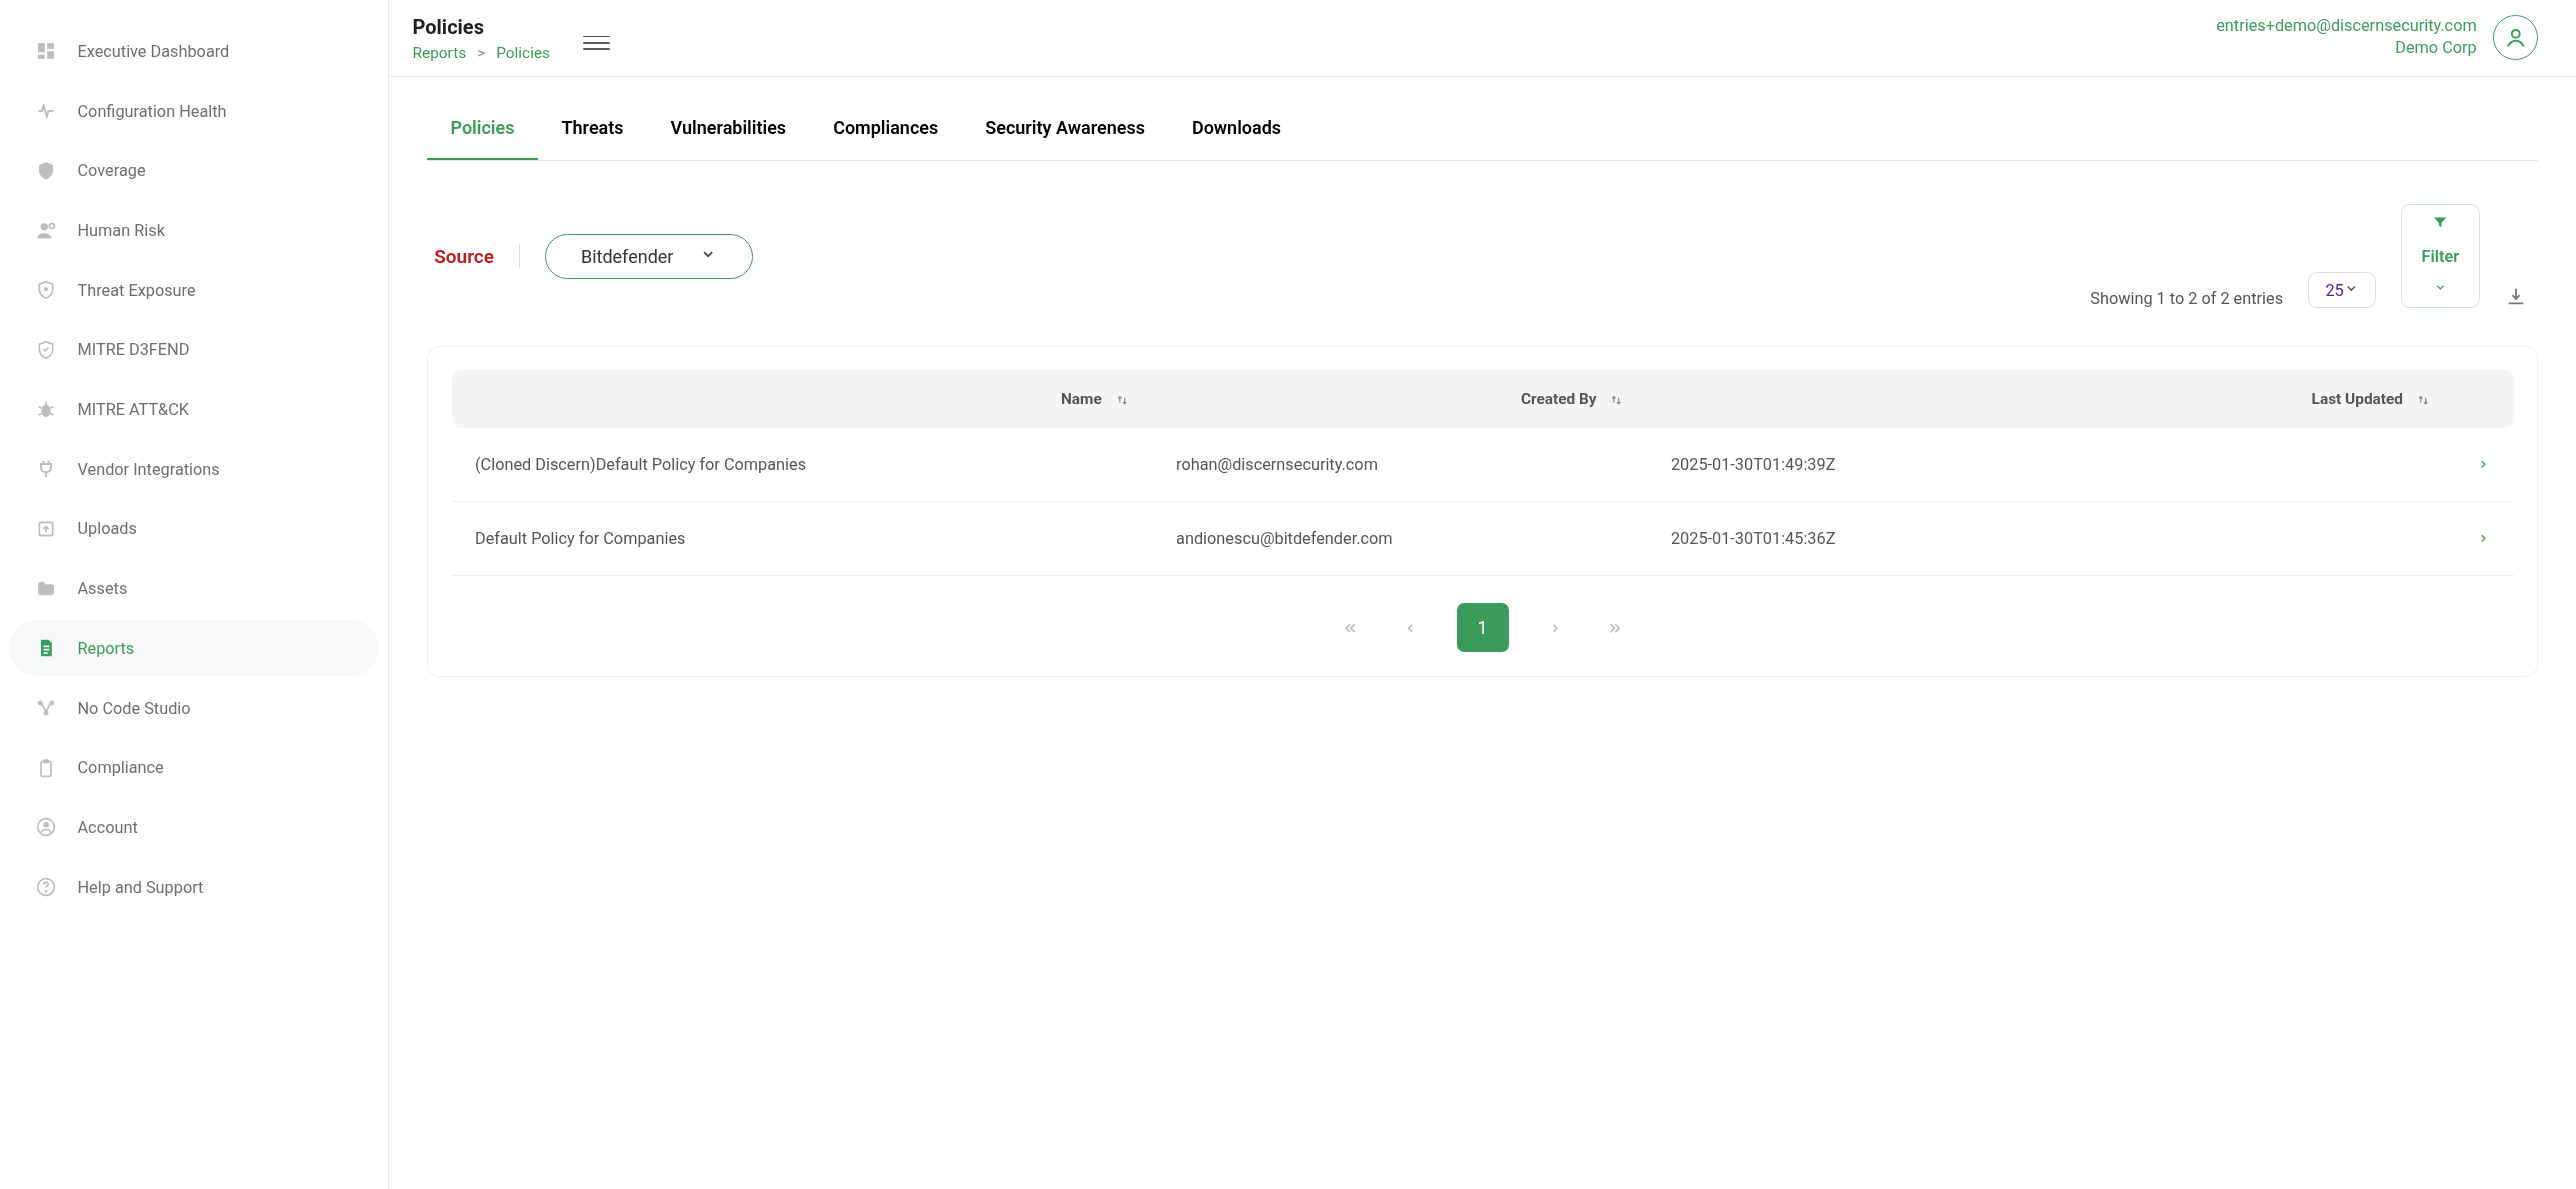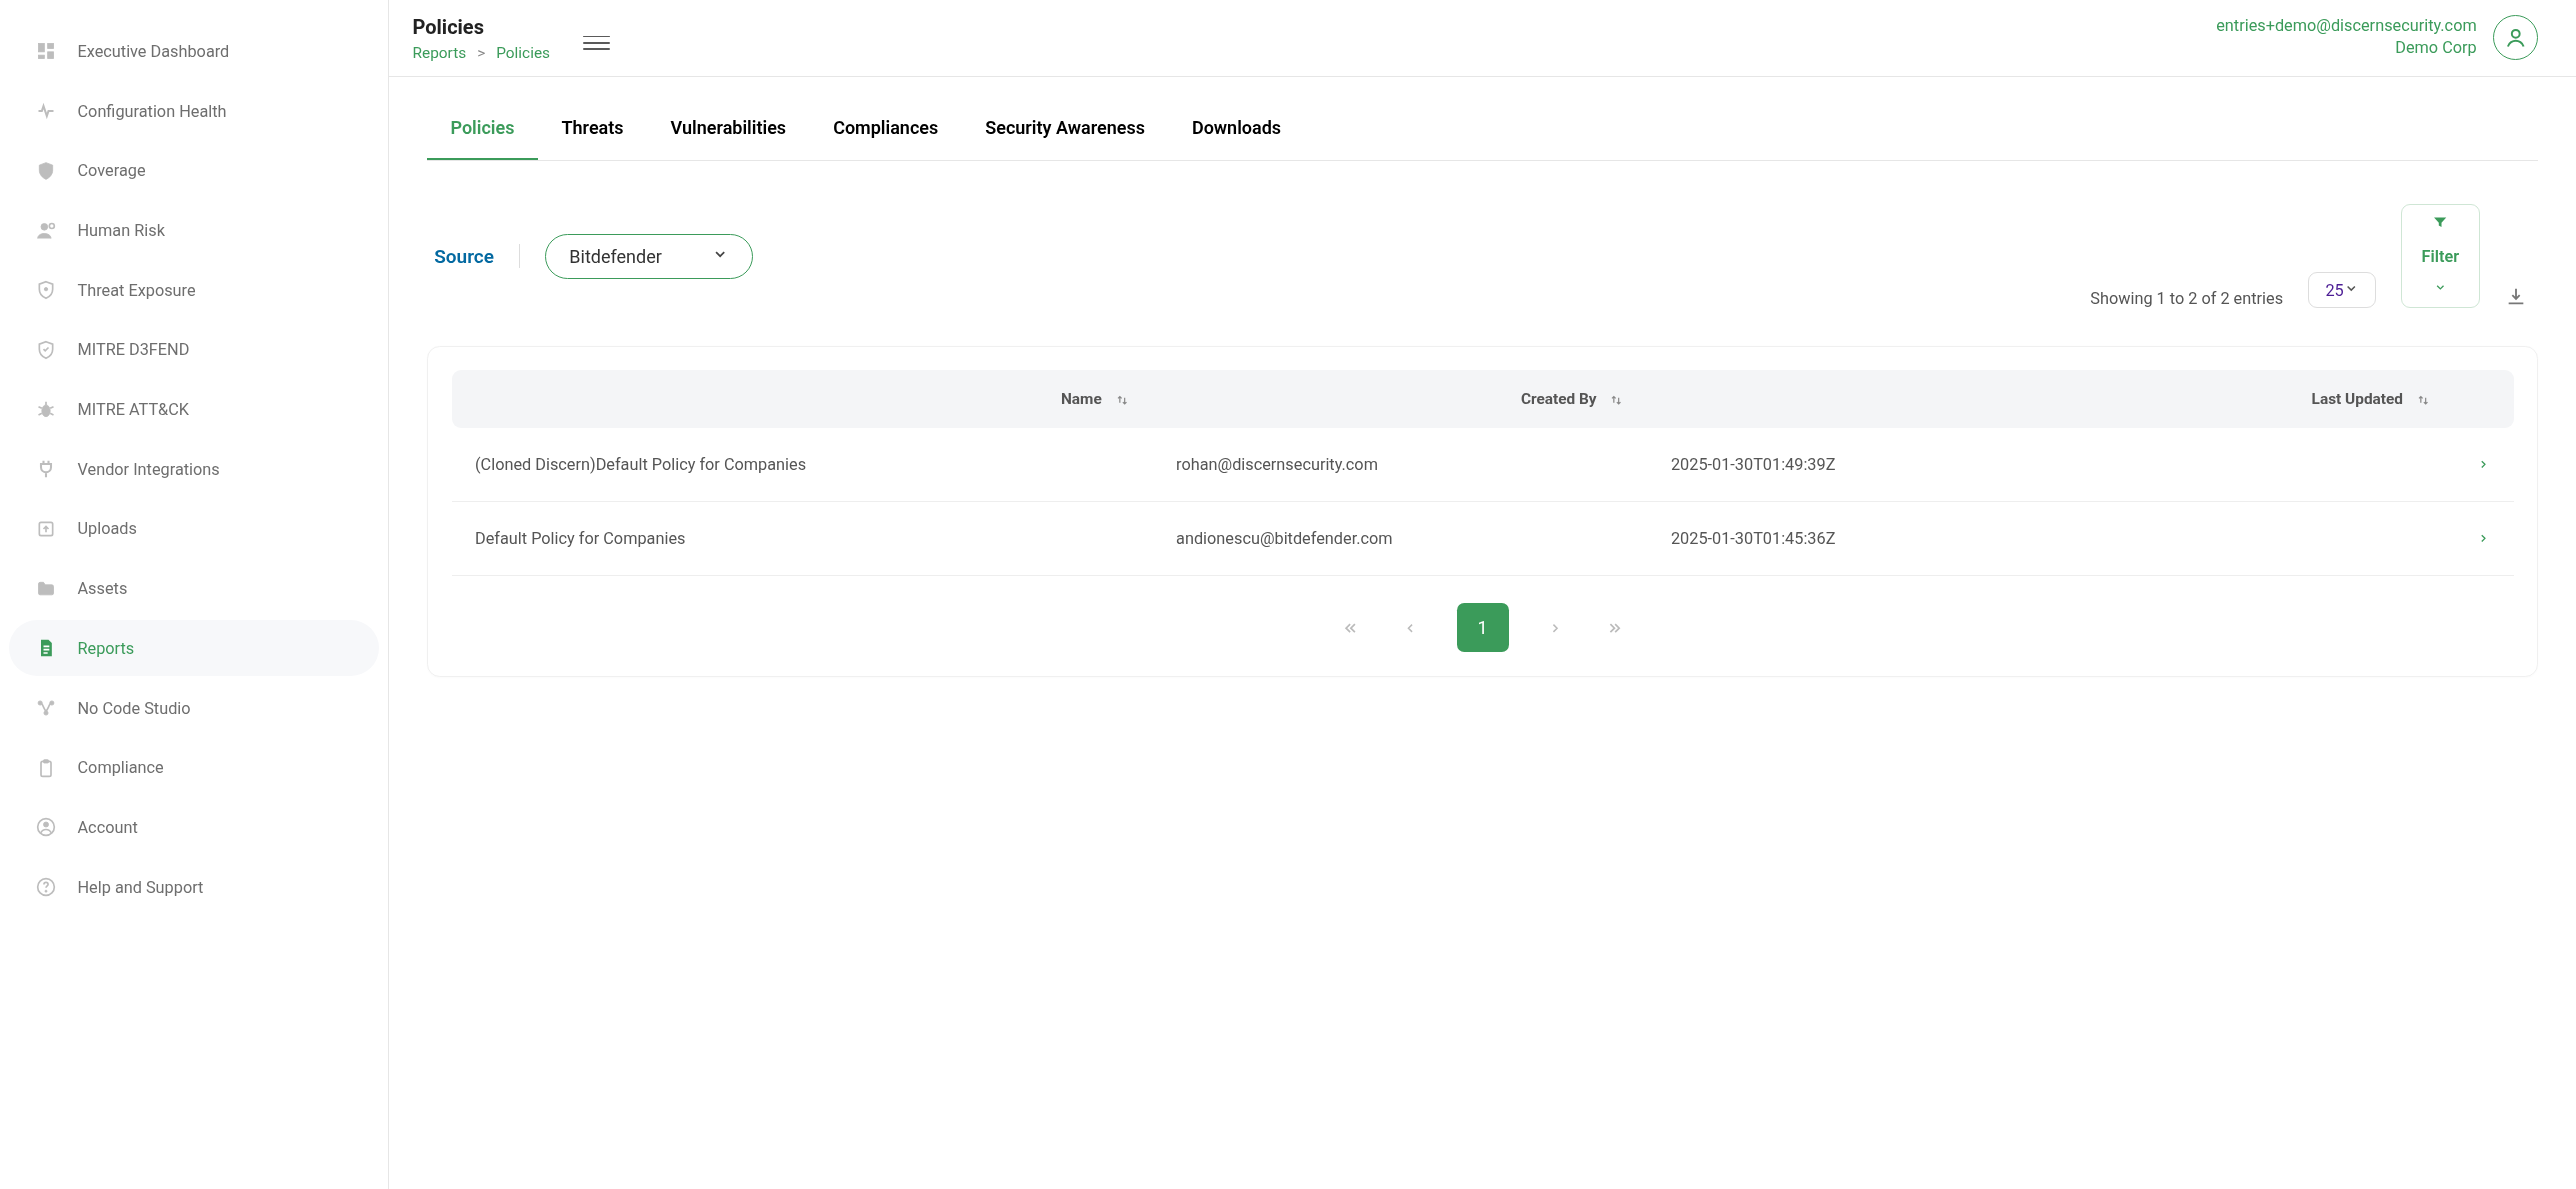--- a/index.html
+++ b/index.html
@@ -42,23 +42,23 @@
 
   
   .content{padding:23.5px 38px;}
 
   .tabs{display:flex;gap:0;border-bottom:0.9px solid var(--grey-border);margin-bottom:43px;}
   .tab{padding:16.3px 23.5px 20px 23.5px;font-size:18px;color:#000000;font-weight:600;cursor:pointer;border-bottom:2.7px solid transparent;}
   .tab.active{color:var(--green);border-bottom-color:var(--green);}
 
   .controls{display:flex;align-items:center;justify-content:space-between;margin-bottom:38px;padding:0 11px 0 7.2px;}
   .controls-left{display:flex;align-items:center;gap:25px;}
-  .src-label{font-size:19px;font-weight:600;color:#0369a1;}
+  .src-label{font-size:19px;font-weight:600;color:#b91c1c;}
   .divider{width:0.9px;height:23.5px;background:#ddd;}
-  .source-dd{display:flex;align-items:center;justify-content:space-between;gap:27px;border:1.4px solid var(--green);border-radius:904px;padding:11px 23.5px;font-size:18px;color:#333;cursor:pointer;min-width:208px;}
+  .source-dd{display:flex;align-items:center;justify-content:center;gap:27px;border:1.4px solid var(--green);border-radius:904px;padding:11px 23.5px;font-size:18px;color:#333;cursor:pointer;min-width:208px;}
 
   .controls-right{display:flex;align-items:flex-end;gap:25px;}
   .entries-text{color:#555;font-size:16.3px;}
   .page-size{display:flex;align-items:center;gap:0;border:0.9px solid #ddd;border-radius:9px;padding:7.2px 16.3px;font-size:16.3px;color:#4c1d95;cursor:pointer;margin-top:41px;}
   .filter-btn{display:flex;align-items:center;gap:12.7px;border:0.9px solid #cfe6d5;border-radius:9px;padding:9px 20px;color:var(--green);font-size:16.3px;font-weight:600;cursor:pointer;flex-direction:column;}
   .dl-btn{color:#777;cursor:pointer;display:flex;}
 
   
   .card{border:0.9px solid #f0f0f0;border-radius:12.7px;padding:23.5px;box-shadow:0 0.9px 1.8px rgba(0,0,0,0.02);}
 

